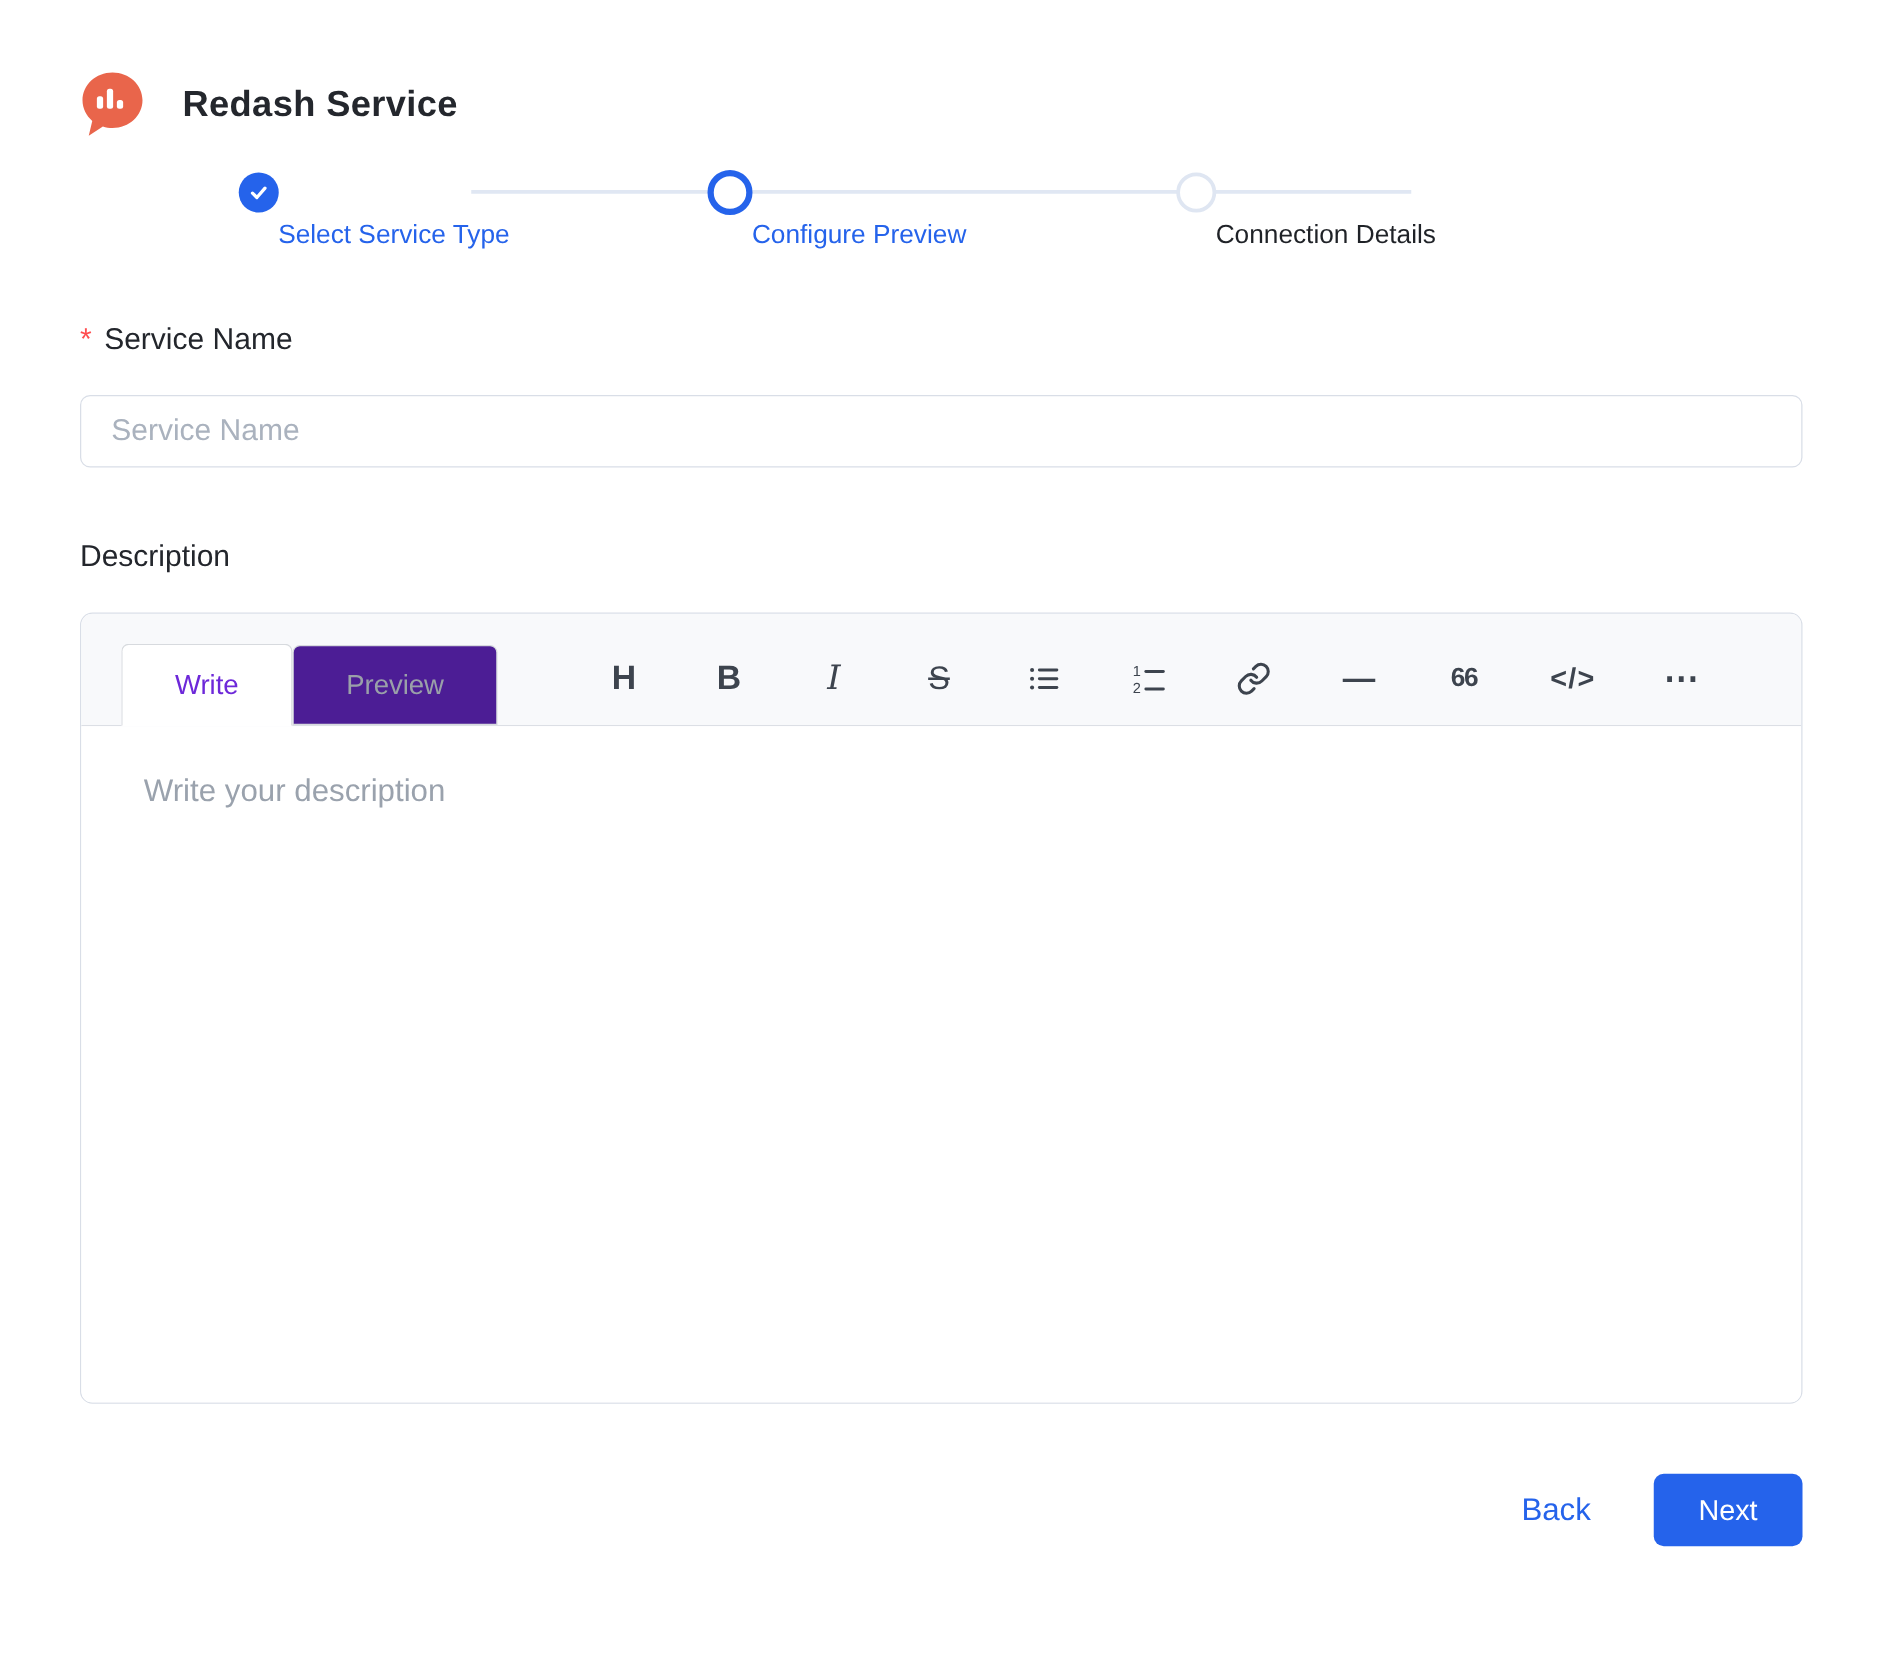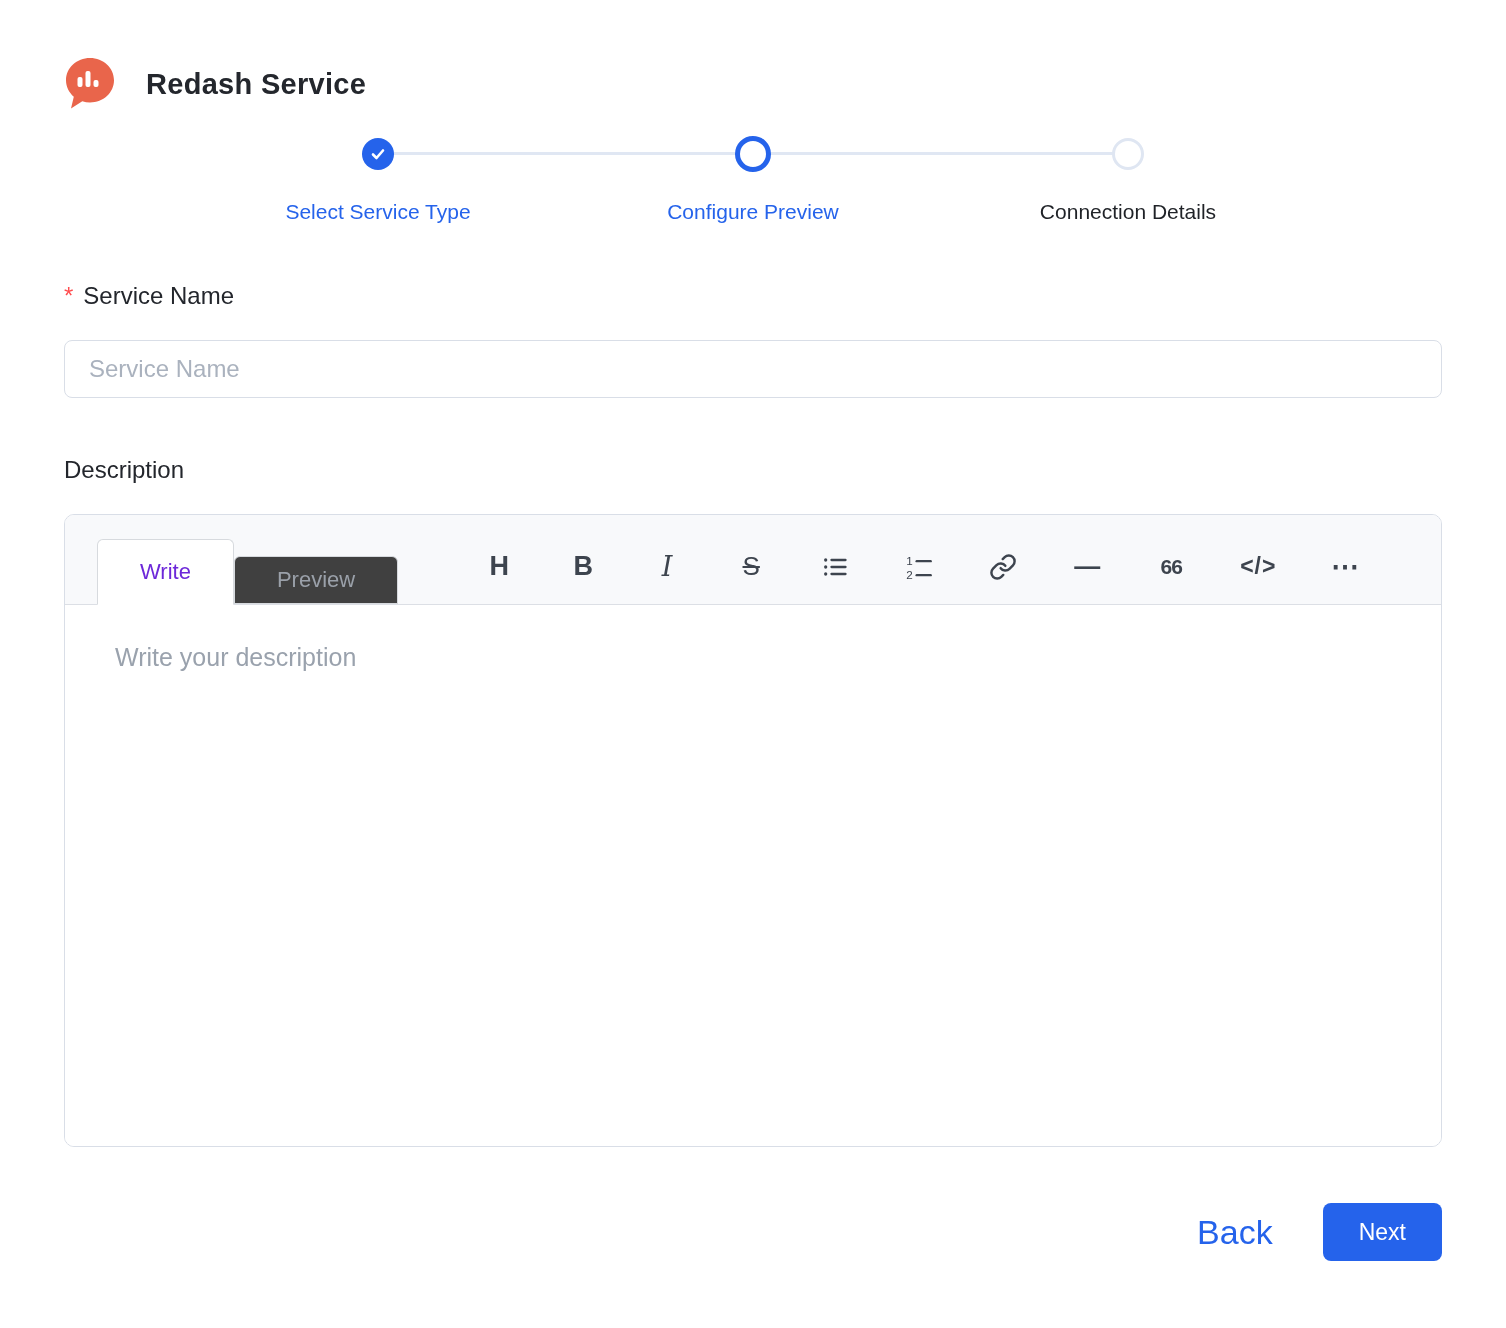--- a/index.html
+++ b/index.html
@@ -16,21 +16,21 @@
   .logo { width: 52px; height: 56px; display: inline-flex; }
   .page-title { font-size: 29px; font-weight: 600; color: #24272d; letter-spacing: 0.3px; }
 
   
   .stepper { position: relative; width: 1125px; margin: 24px auto 0; }
   .stepper-track {
     position: absolute; top: 16px; left: 16.6%; right: 16.6%;
     height: 3px; background: #e0e7f3; z-index: 0;
   }
   .steps-row { display: flex; position: relative; z-index: 1; }
-  .step { flex: 1; display: flex; flex-direction: column; align-items: center; }
+  .step { flex: 1; display: flex; flex-direction: row; align-items: flex-end; }
   .dot-wrap { height: 36px; display: flex; align-items: center; justify-content: center; margin-bottom: 28px; }
   .circle { border-radius: 50%; background: #fff; }
   .circle.completed {
     width: 32px; height: 32px; background: #2563eb;
     display: flex; align-items: center; justify-content: center;
   }
   .circle.active { width: 36px; height: 36px; border: 5px solid #2563eb; }
   .circle.pending { width: 32px; height: 32px; border: 3.5px solid #dfe6f2; }
   .step-label { font-size: 21px; font-weight: 500; }
   .step-label.blue { color: #2563eb; }
@@ -49,23 +49,23 @@
   .text-input::placeholder { color: #aab2be; }
 
   
   .editor { margin-top: 30px; border: 1px solid #d9dee7; border-radius: 10px; background: #fff; overflow: hidden; }
   .editor-head {
     height: 90px; background: #f8f9fb; border-bottom: 1px solid #dcdfe5;
     display: flex; align-items: flex-end; padding-left: 32px;
   }
   .tabs { display: flex; align-items: flex-end; }
   .tab {
-    height: 48px; padding: 0 42px; font-size: 22px;
+    height: 64px; padding: 0 42px; font-size: 22px;
     font-family: "Liberation Sans", sans-serif;
-    border: 1px solid #d7dade; background: #404040; color: #9aa0a9;
+    border: 1px solid #d7dade; background: #4c1d95; color: #9aa0a9;
     border-radius: 6px 6px 0 0; cursor: pointer;
   }
   .tab.active {
     height: 66px; background: #fff; color: #6d28d9; font-weight: 500;
     border-bottom-color: #fff; margin-bottom: -1px; position: relative; z-index: 2;
   }
   .tools {
     display: flex; align-items: center; gap: 54px; margin-left: 86px;
     align-self: center; position: relative; top: 7px;
   }
@@ -90,21 +90,21 @@
     border: none; outline: none; resize: none;
     padding: 38px 50px; font-size: 25px; color: #2b2e34;
     font-family: "Liberation Sans", sans-serif;
   }
   .editor-body textarea::placeholder { color: #9aa2ad; }
 
   
   .actions { display: flex; justify-content: flex-end; align-items: center; gap: 50px; margin-top: 56px; }
   .back-link {
     background: none; border: none; color: #2563eb;
-    font-size: 34px; font-family: "Liberation Sans", sans-serif; cursor: pointer;
+    font-size: 25px; font-family: "Liberation Sans", sans-serif; cursor: pointer;
   }
   .next-btn {
     background: #2563eb; color: #ffffff; border: none; border-radius: 8px;
     font-size: 23px; font-family: "Liberation Sans", sans-serif;
     height: 58px; padding: 0 36px; cursor: pointer;
   }
 </style>
 </head>
 <body>
 

